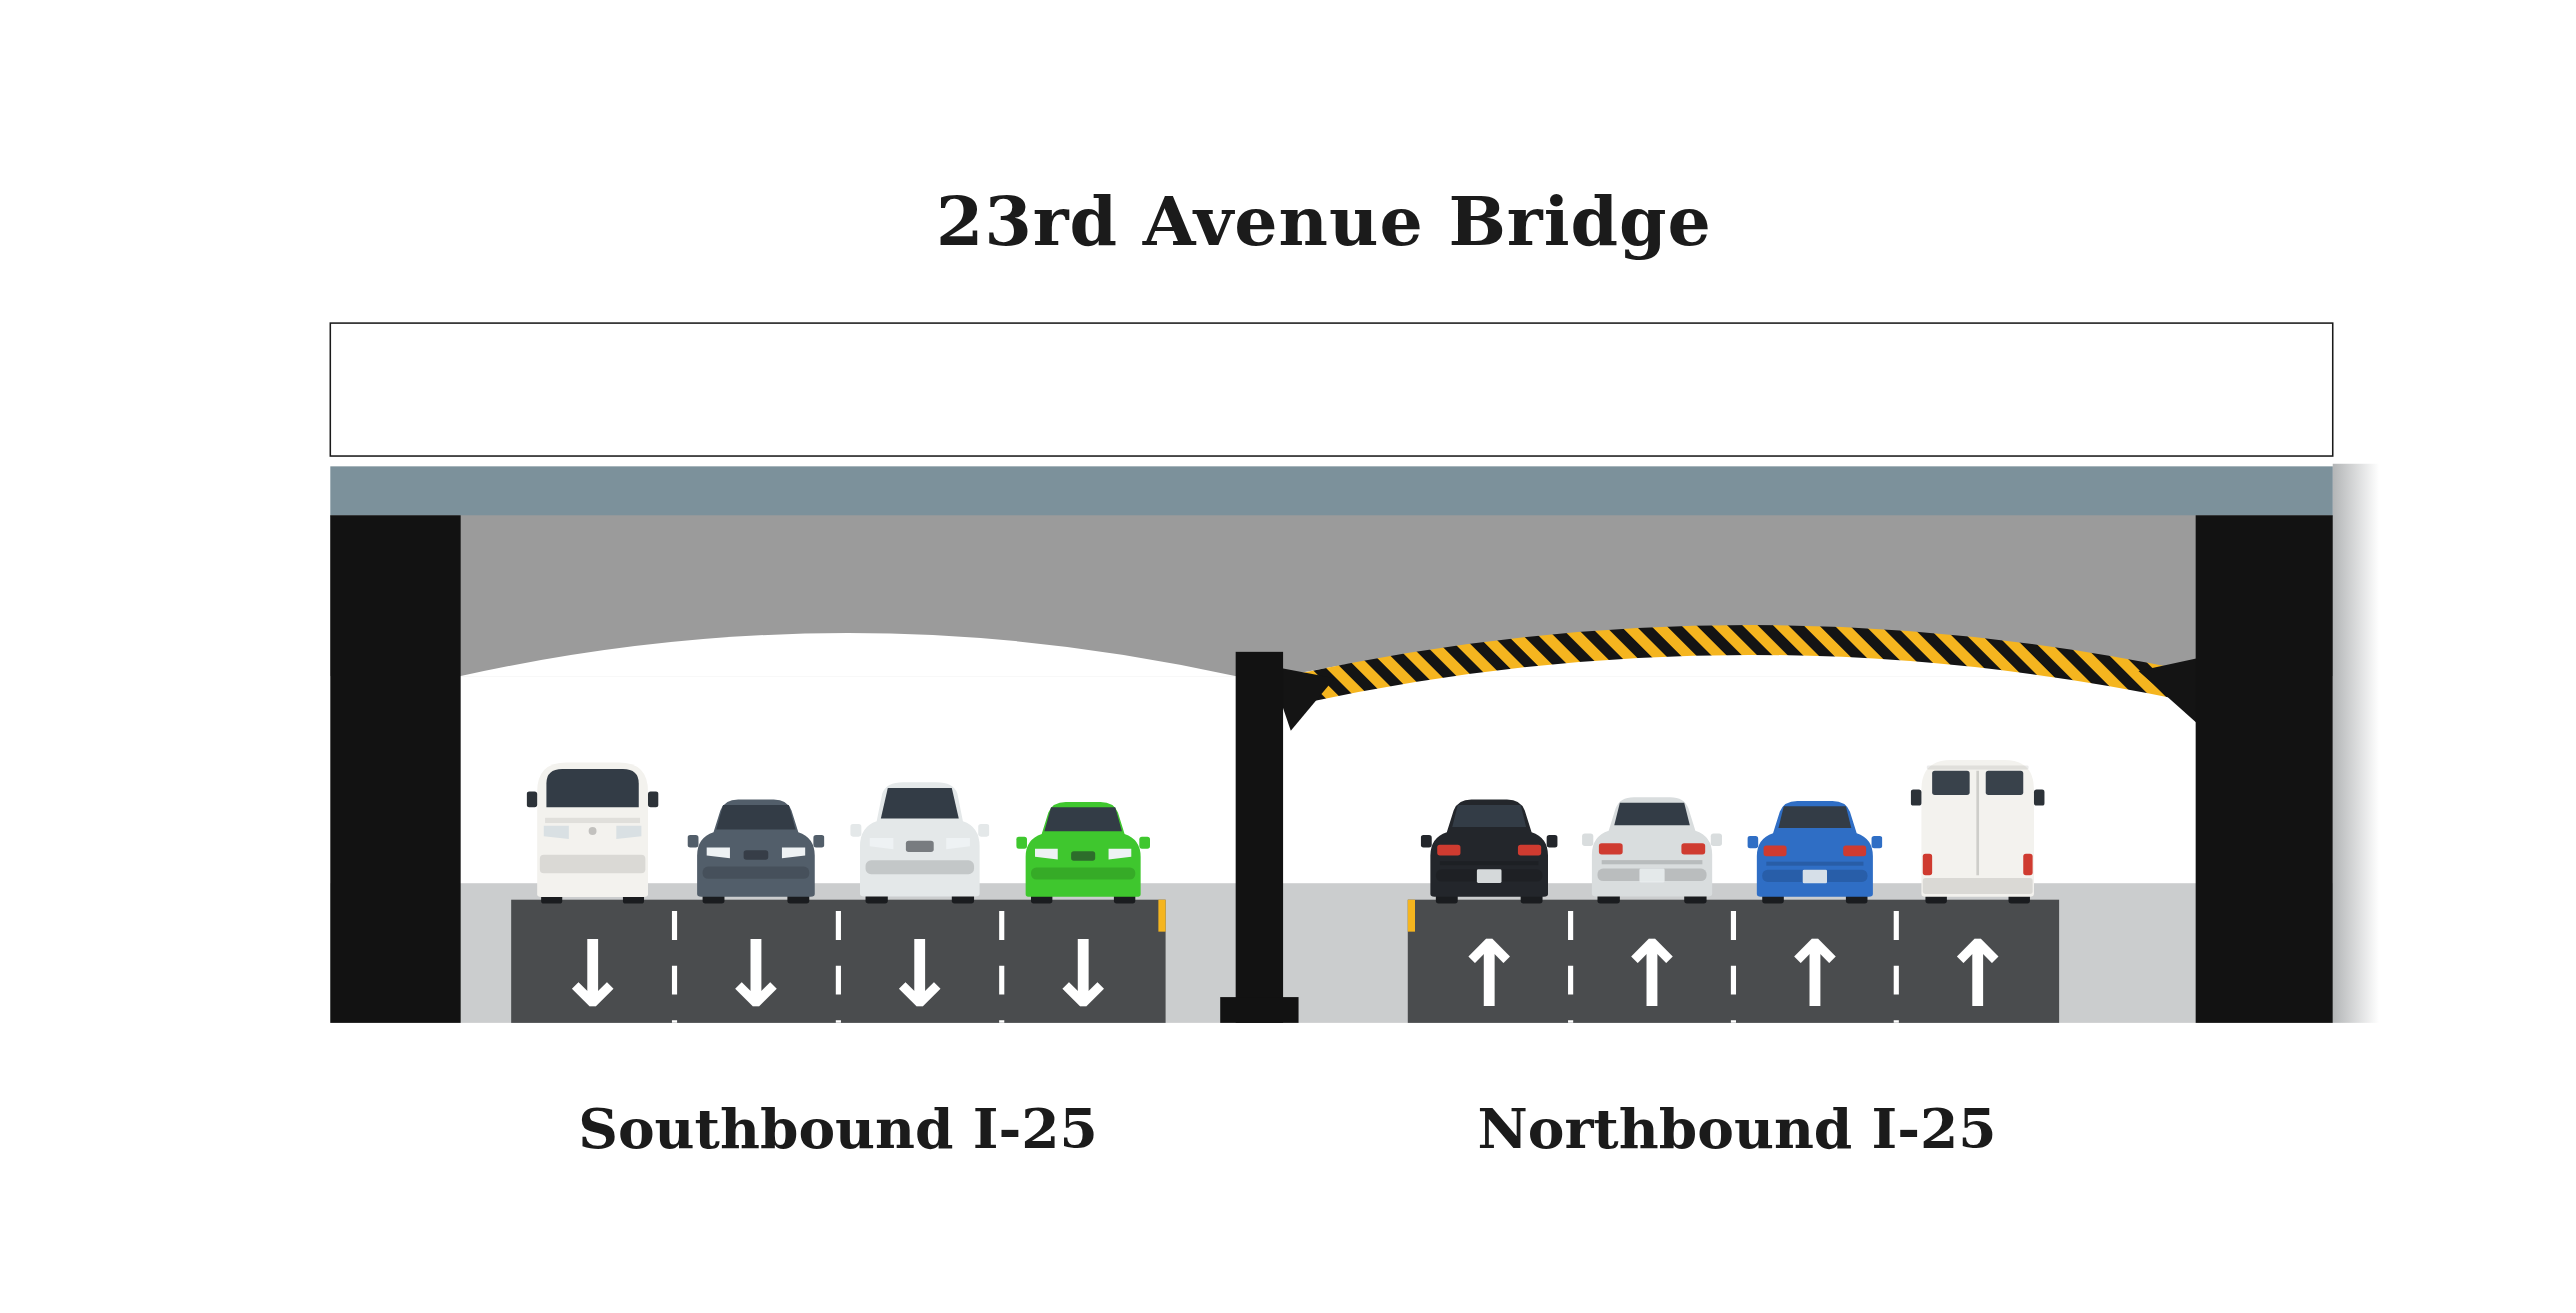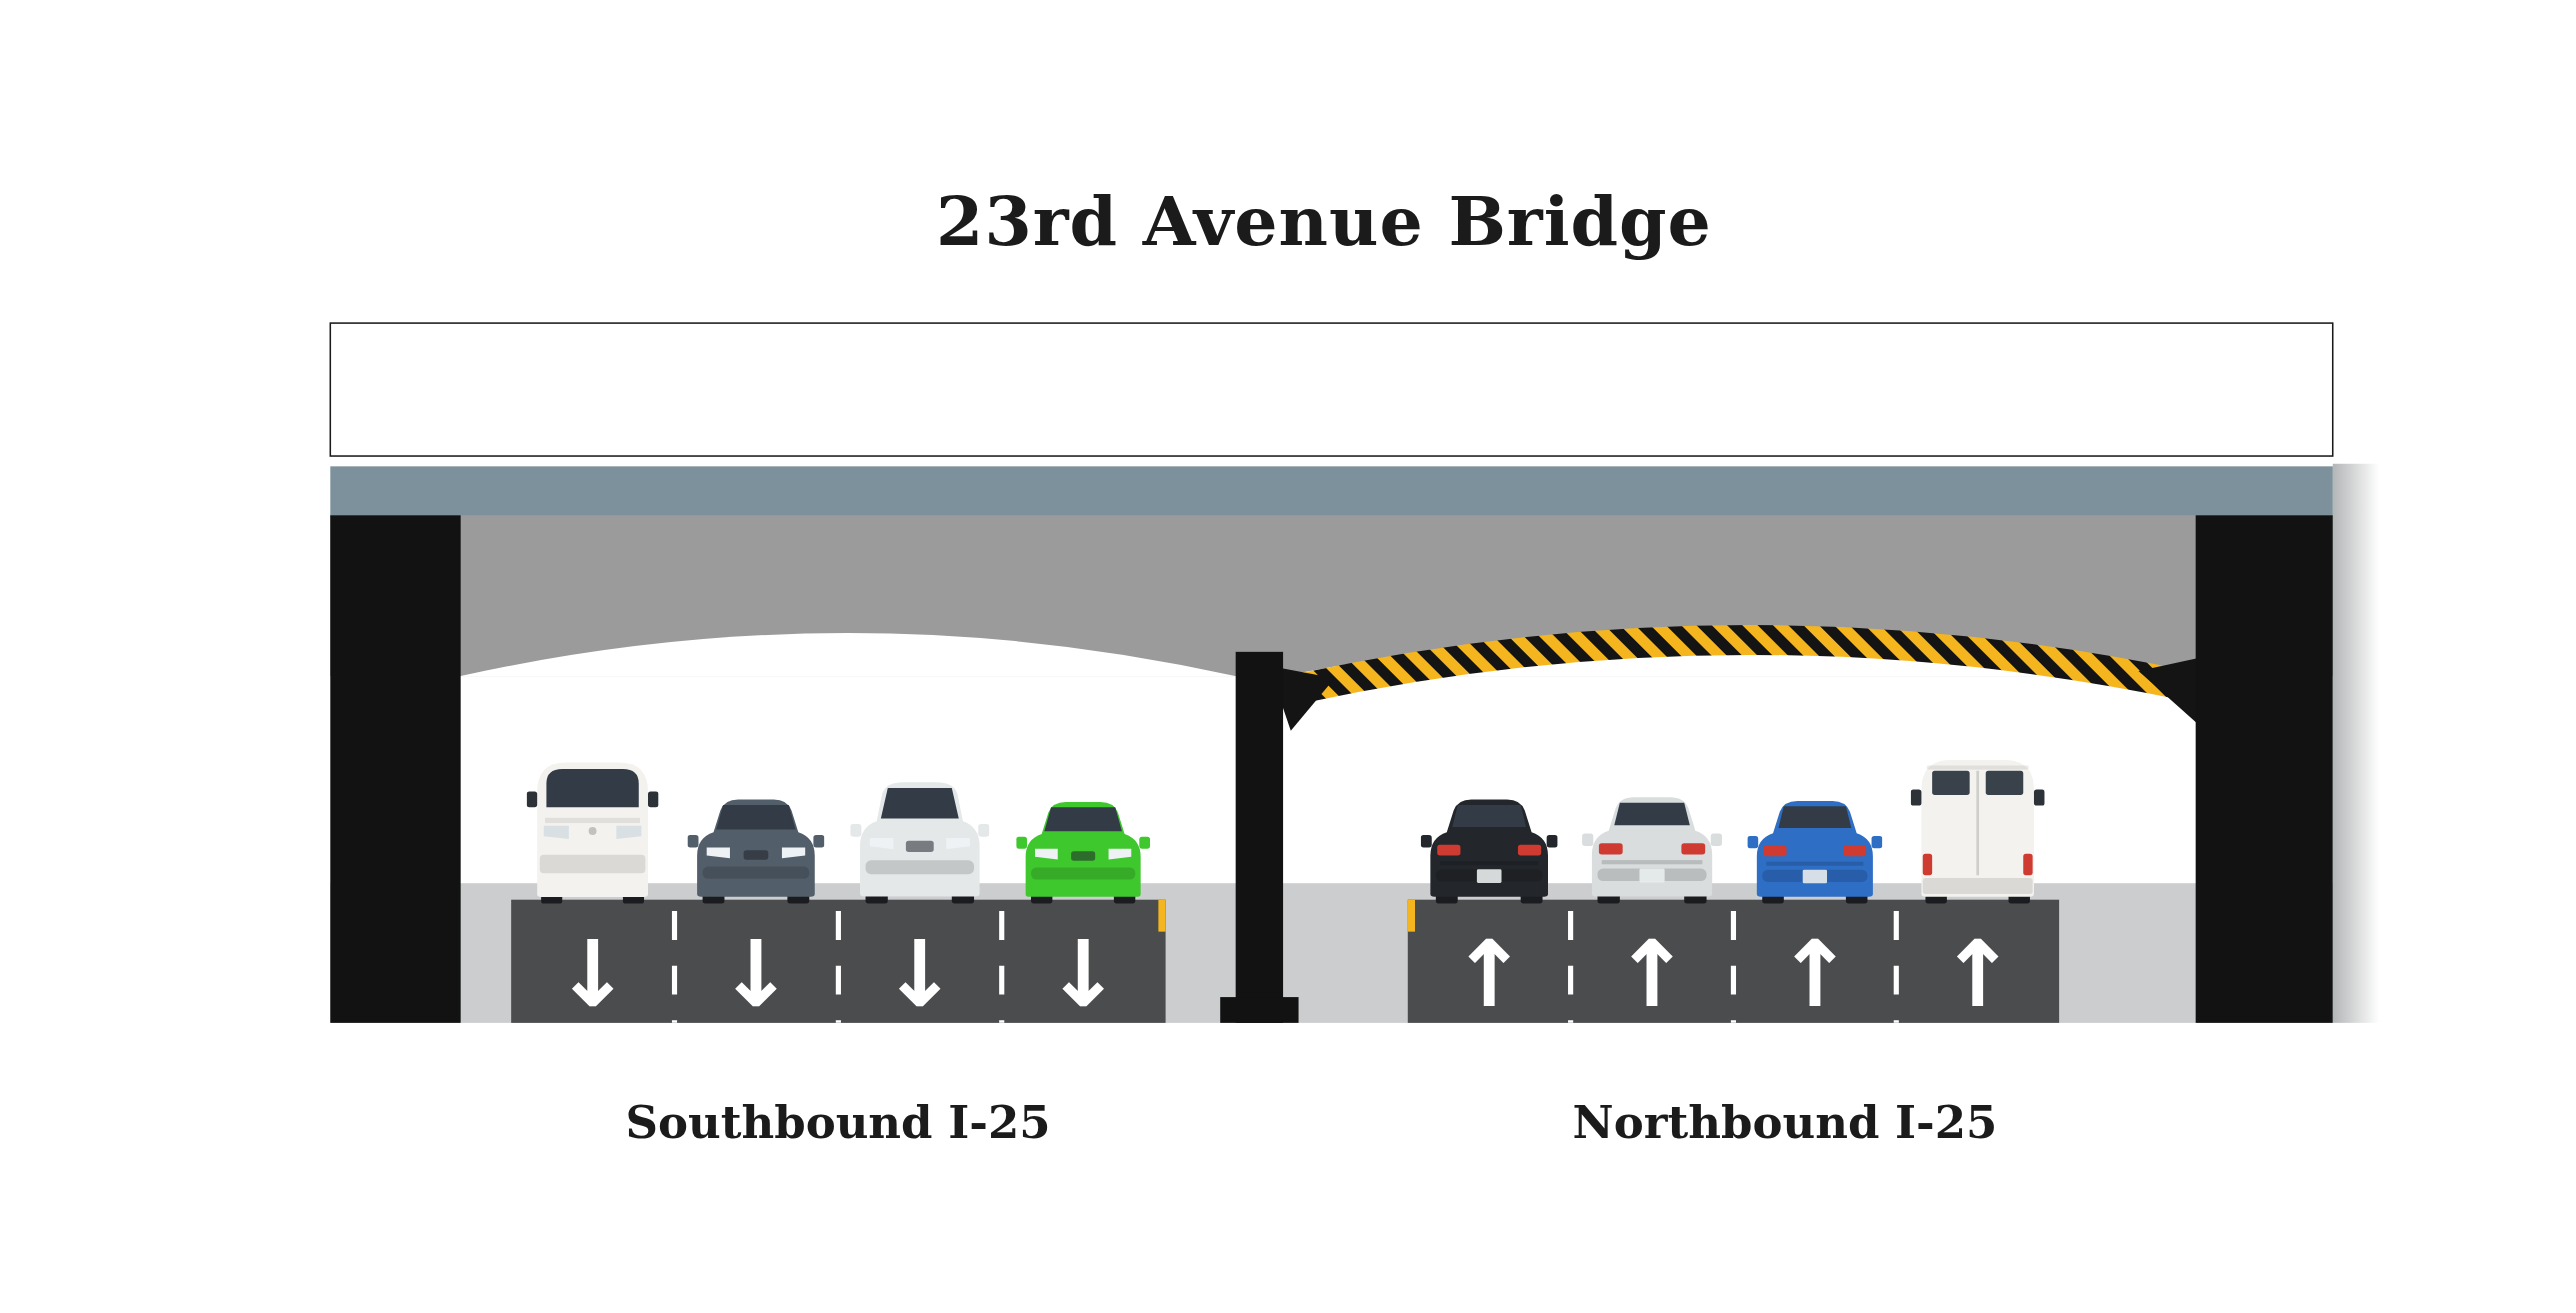--- a/index.html
+++ b/index.html
@@ -21,27 +21,27 @@
     font-size: 68px;
     font-weight: 600;
     letter-spacing: 1px;
     white-space: nowrap;
     color: var(--c-text, #1b1b1b);
   }
   .road-label {
     position: absolute;
     top: 1096px;
     transform: translateX(-50%);
-    font-size: 45px;
+    font-size: 55px;
     font-weight: 600;
     white-space: nowrap;
     color: var(--c-text, #1b1b1b);
   }
   .road-label.southbound { left: 838px; }
-  .road-label.northbound { left: 1785px; }
+  .road-label.northbound { left: 1737px; }
   .scene { position: absolute; left: 0; top: 0; }
   .arrow-text {
     font-family: "DejaVu Sans", sans-serif;
     font-weight: bold;
     font-size: 178px;
     fill: var(--c-lane_marking, #ffffff);
   }
   .lane-dash {
     stroke: var(--c-lane_marking, #ffffff);
     stroke-width: 10;

